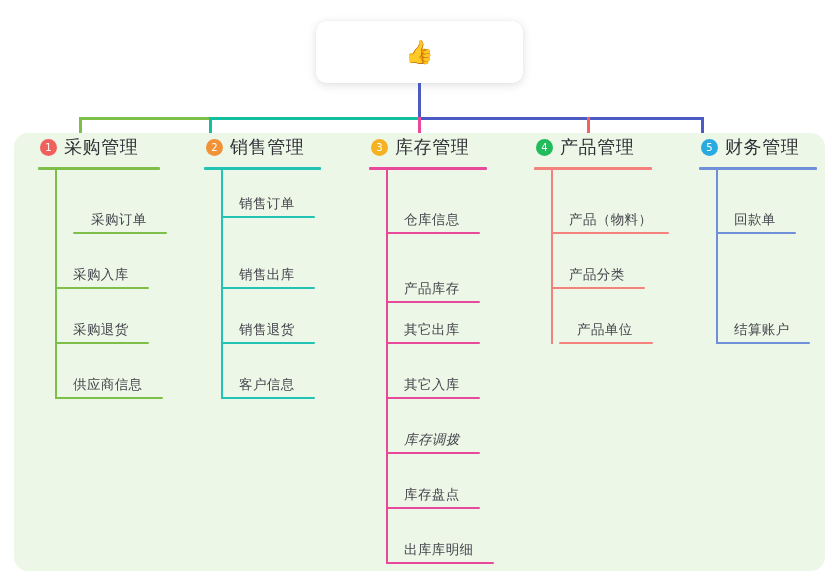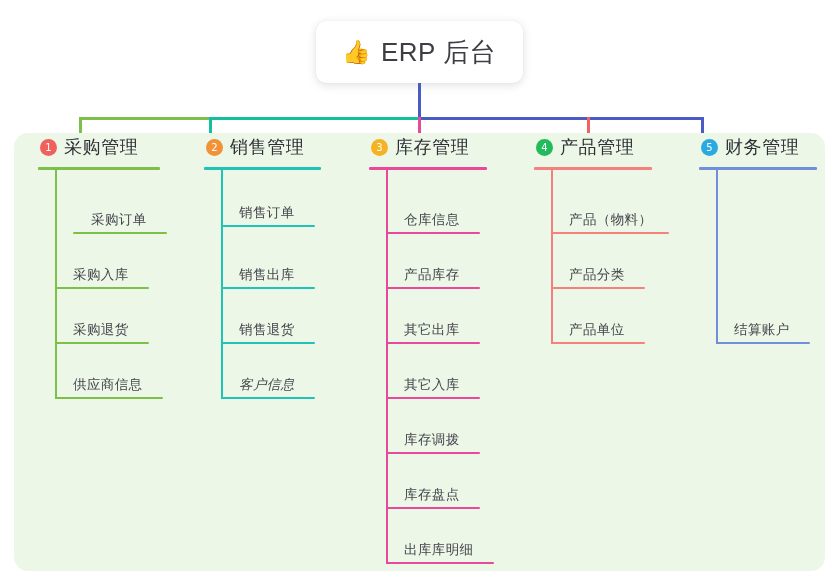--- a/index.html
+++ b/index.html
@@ -98,21 +98,20 @@
   }
 </style>
 </head>
 <body>
 
 <div id="canvas">
 
   <div class="title-card">
     <div class="title-text">
       <span class="title-emoji">👍</span>
-      <span>ERP 后台</span>
     </div>
   </div>
 
   <div>
 
     <div class="conn" style="left:418px; top:83px; width:3px; height:34px; background:#4a5bc4;"></div>
 
     <div class="conn" style="left:79px; top:117px; width:132px; height:3px; background:#7cc04a;"></div>
     <div class="conn" style="left:209px; top:117px; width:212px; height:3px; background:#14bfa0;"></div>
     <div class="conn" style="left:418px; top:117px; width:286px; height:3px; background:#4a5bc4;"></div>
@@ -150,61 +149,61 @@
             <div class="leaf-line" style="width: 108px; background: rgb(124, 192, 74);"></div>
           </div>
         </div>
         <div class="column" style="left: 190px;">
           <div class="col-header">
             <span class="badge" style="background: rgb(241, 146, 55);">2</span>
             <span class="col-title">销售管理</span>
           </div>
           <div class="col-underline" style="width: 117px; background: rgb(33, 195, 180);"></div>
           <div class="spine" style="height: 229px; background: rgb(33, 195, 180);"></div>
-          <div class="leaf" style="top: 68px; width: 94px; height: 26px;">
+          <div class="leaf" style="top: 59px; width: 94px; height: 26px;">
             <span class="leaf-label">销售订单</span>
             <div class="leaf-line" style="width: 94px; background: rgb(33, 195, 180);"></div>
           </div>
           <div class="leaf" style="top: 130px; width: 94px; height: 26px;">
             <span class="leaf-label">销售出库</span>
             <div class="leaf-line" style="width: 94px; background: rgb(33, 195, 180);"></div>
           </div>
           <div class="leaf" style="top: 185px; width: 94px; height: 26px;">
             <span class="leaf-label">销售退货</span>
             <div class="leaf-line" style="width: 94px; background: rgb(33, 195, 180);"></div>
           </div>
-          <div class="leaf" style="top: 240px; width: 94px; height: 26px; font-style: italic;">
+          <div class="leaf" style="top: 240px; width: 94px; height: 26px;">
             <span class="leaf-label">客户信息</span>
             <div class="leaf-line" style="width: 94px; background: rgb(33, 195, 180);"></div>
           </div>
         </div>
         <div class="column" style="left: 355px;">
           <div class="col-header">
             <span class="badge" style="background: rgb(245, 179, 35);">3</span>
             <span class="col-title">库存管理</span>
           </div>
           <div class="col-underline" style="width: 118px; background: rgb(232, 73, 154);"></div>
           <div class="spine" style="height: 394px; background: rgb(232, 73, 154);"></div>
           <div class="leaf" style="top: 75px; width: 94px; height: 26px;">
             <span class="leaf-label">仓库信息</span>
             <div class="leaf-line" style="width: 94px; background: rgb(232, 73, 154);"></div>
           </div>
-          <div class="leaf" style="top: 130px; width: 94px; height: 26px;">
+          <div class="leaf" style="top: 144px; width: 94px; height: 26px;">
             <span class="leaf-label">产品库存</span>
             <div class="leaf-line" style="width: 94px; background: rgb(232, 73, 154);"></div>
           </div>
           <div class="leaf" style="top: 185px; width: 94px; height: 26px; padding-left: 8px;">
             <span class="leaf-label">其它出库</span>
             <div class="leaf-line" style="width: 94px; background: rgb(232, 73, 154);"></div>
           </div>
           <div class="leaf" style="top: 240px; width: 94px; height: 26px;">
             <span class="leaf-label">其它入库</span>
             <div class="leaf-line" style="width: 94px; background: rgb(232, 73, 154);"></div>
           </div>
-          <div class="leaf" style="top: 295px; width: 94px; height: 26px;">
+          <div class="leaf" style="top: 295px; width: 94px; height: 26px; font-style: italic;">
             <span class="leaf-label">库存调拨</span>
             <div class="leaf-line" style="width: 94px; background: rgb(232, 73, 154);"></div>
           </div>
           <div class="leaf" style="top: 350px; width: 94px; height: 26px;">
             <span class="leaf-label">库存盘点</span>
             <div class="leaf-line" style="width: 94px; background: rgb(232, 73, 154);"></div>
           </div>
           <div class="leaf" style="top: 405px; width: 108px; height: 26px;">
             <span class="leaf-label">出库库明细</span>
             <div class="leaf-line" style="width: 108px; background: rgb(232, 73, 154);"></div>
@@ -218,32 +217,36 @@
           <div class="col-underline" style="width: 118px; background: rgb(244, 129, 124);"></div>
           <div class="spine" style="height: 174px; background: rgb(244, 129, 124);"></div>
           <div class="leaf" style="top: 75px; width: 118px; height: 26px;">
             <span class="leaf-label">产品（物料）</span>
             <div class="leaf-line" style="width: 118px; background: rgb(244, 129, 124);"></div>
           </div>
           <div class="leaf" style="top: 130px; width: 94px; height: 26px;">
             <span class="leaf-label">产品分类</span>
             <div class="leaf-line" style="width: 94px; background: rgb(244, 129, 124);"></div>
           </div>
-          <div class="leaf" style="top: 185px; width: 94px; height: 26px;">
+          <div class="leaf" style="top: 185px; width: 94px; height: 26px; margin-left: 8px;">
             <span class="leaf-label">产品单位</span>
             <div class="leaf-line" style="width: 94px; background: rgb(244, 129, 124);"></div>
           </div>
         </div>
         <div class="column" style="left: 685px;">
           <div class="col-header">
             <span class="badge" style="background: rgb(41, 171, 226);">5</span>
             <span class="col-title">财务管理</span>
           </div>
           <div class="col-underline" style="width: 118px; background: rgb(111, 143, 216);"></div>
           <div class="spine" style="height: 174px; background: rgb(111, 143, 216);"></div>
+          <div class="leaf" style="top: 75px; width: 80px; height: 26px;">
+            <span class="leaf-label">回款单</span>
+            <div class="leaf-line" style="width: 80px; background: rgb(111, 143, 216);"></div>
+          </div>
           <div class="leaf" style="top: 185px; width: 94px; height: 26px;">
             <span class="leaf-label">结算账户</span>
             <div class="leaf-line" style="width: 94px; background: rgb(111, 143, 216);"></div>
           </div>
         </div>
       </div>
   </div>
 
 </div>
 

